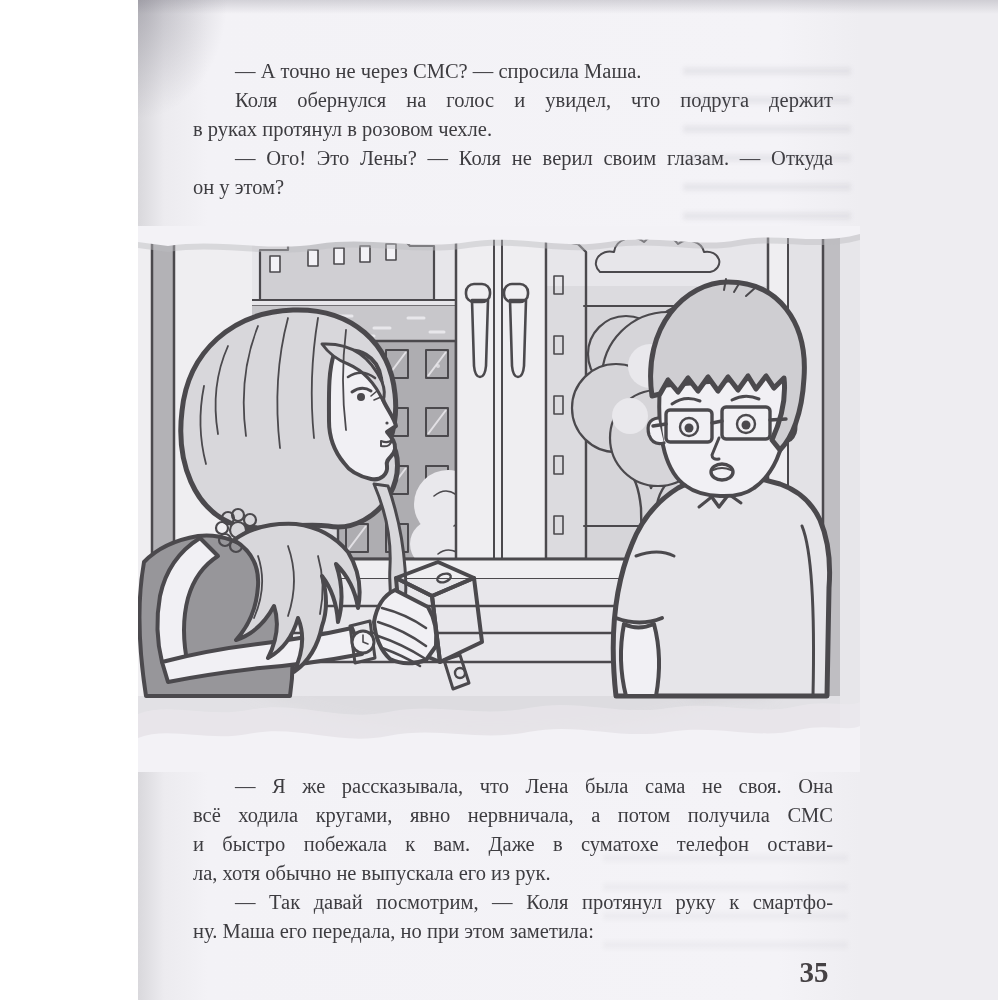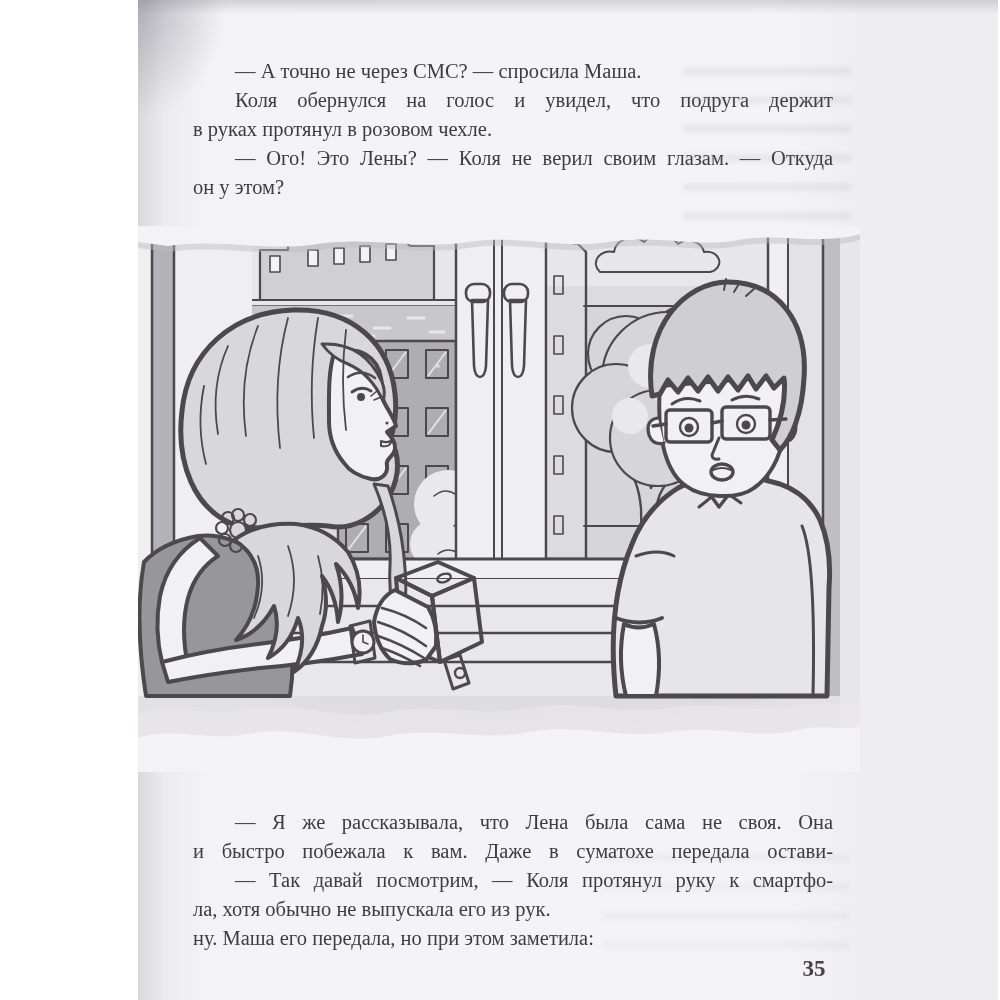--- a/index.html
+++ b/index.html
@@ -23,28 +23,28 @@
     background:radial-gradient(ellipse at 0% 0%,rgba(110,108,120,.40),rgba(110,108,120,0) 70%);
     pointer-events:none;
   }
   
   .textblock{
     position:absolute;left:55px;width:640px;
     color:var(--text, #3d3c40);
     font-size:20.5px;line-height:29px;
   }
   #top-text{top:57px;}
-  #bottom-text{top:772px;margin-top:36px;}
+  #bottom-text{top:772px;}
   .line{height:29px;white-space:nowrap;}
   .line.justify{white-space:normal;text-align:justify;text-align-last:justify;overflow:hidden;}
   .line.indent{padding-left:42px;}
   
   #page-number{
     position:absolute;left:644px;top:956px;width:64px;height:30px;
-    text-align:center;font-size:23px;font-weight:bold;color:var(--pagenum,#454144);
+    text-align:center;font-size:29px;font-weight:bold;color:var(--pagenum,#454144);
   }
   
   .ghost{
     position:absolute;border-radius:6px;pointer-events:none;
     background:repeating-linear-gradient(180deg,
       rgba(255,255,255,0) 0 9px, rgba(108,106,122,.085) 9px 17px,
       rgba(255,255,255,0) 17px 29px);
     filter:blur(2px);
   }
   #ghost-1{left:545px;top:58px;width:168px;height:168px;}
@@ -371,20 +371,21 @@
     </g>
     <g>
       <path d="M0,546 V488 C30,476 70,492 110,484 C160,474 200,496 250,486 C300,476 340,492 390,482 C440,472 480,490 530,482 C580,474 620,490 660,480 C690,473 710,482 722,476 L722,546 Z" fill="#eceaef" opacity=".55"></path>
       <path d="M0,546 V512 C30,500 70,516 110,508 C160,498 200,520 250,510 C300,500 340,516 390,506 C440,496 480,514 530,506 C580,498 620,514 660,504 C690,497 710,506 722,500 L722,546 Z" style="fill:var(--paper)"></path>
     </g>
   </svg>
   </div>
 
   <div id="bottom-text" class="textblock">
       <div class="line indent justify">— Я же рассказывала, что Лена была сама не своя. Она</div>
-      <div class="line justify">и быстро побежала к вам. Даже в суматохе передала остави-</div>
+      <div class="line justify">всё ходила кругами, явно нервничала, а потом получила СМС</div>
+      <div class="line justify">и быстро побежала к вам. Даже в суматохе телефон остави-</div>
+      <div class="line">ла, хотя обычно не выпускала его из рук.</div>
       <div class="line indent justify">— Так давай посмотрим, — Коля протянул руку к смартфо-</div>
-      <div class="line">ла, хотя обычно не выпускала его из рук.</div>
       <div class="line">ну. Маша его передала, но при этом заметила:</div>
     </div>
 
   <div id="page-number">35</div>
 </div>
 
 </body></html>

